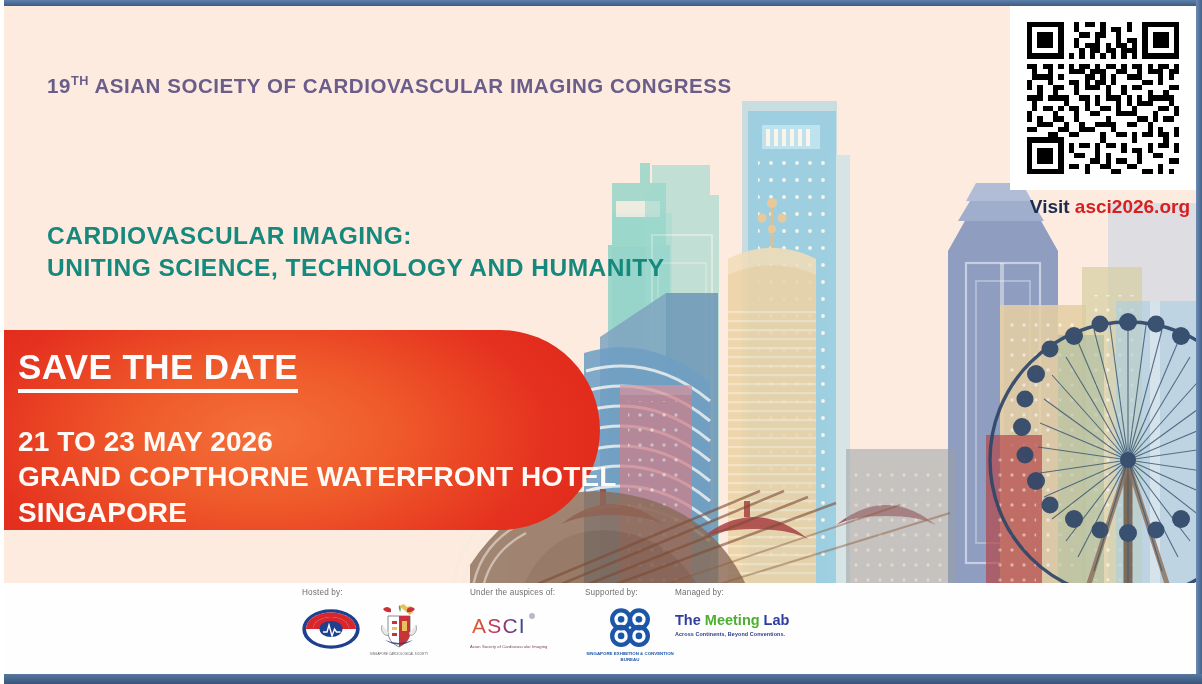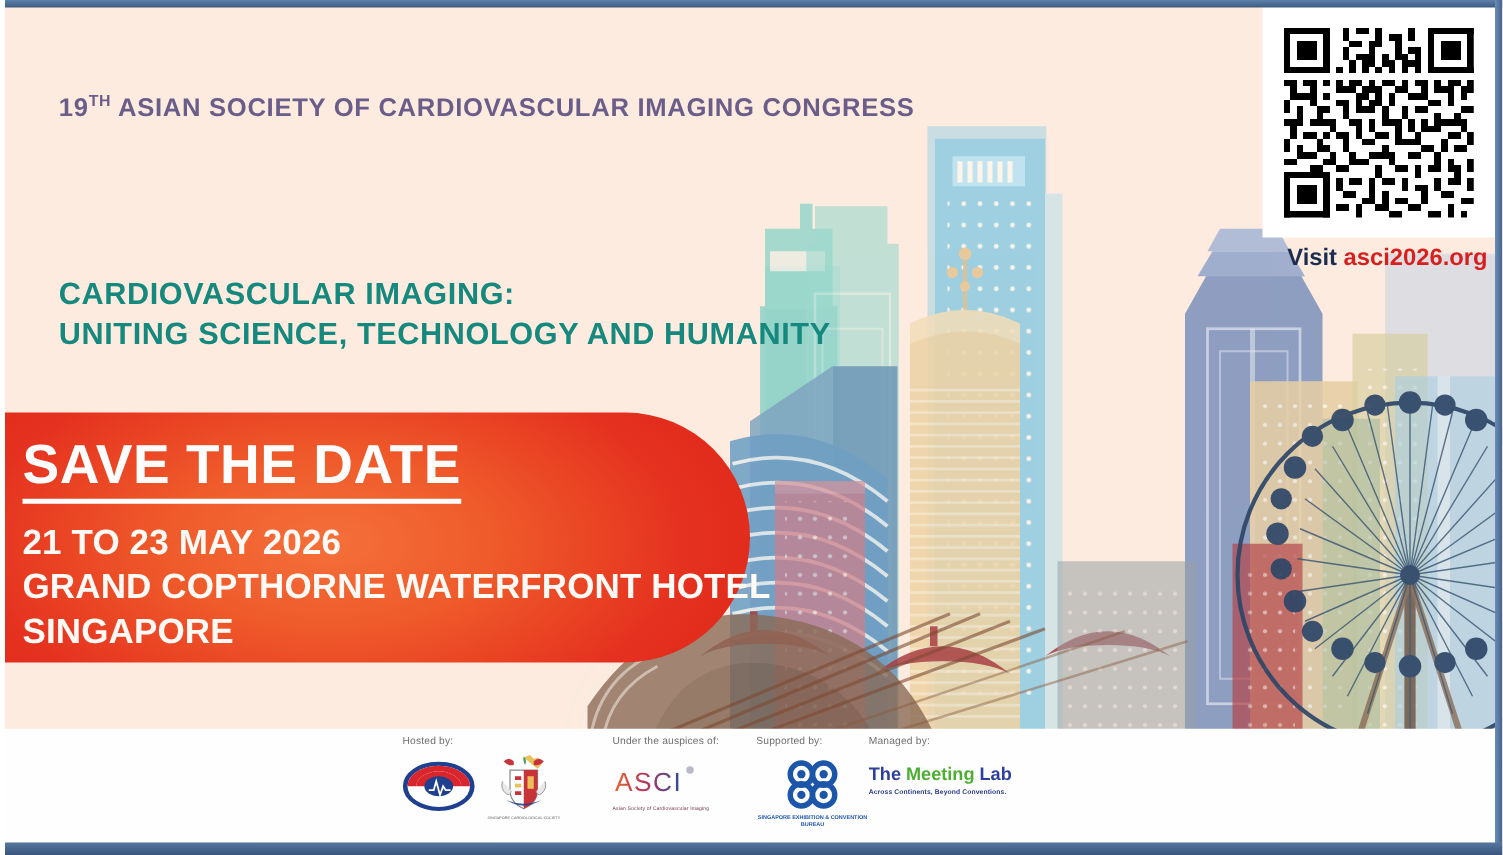--- a/index.html
+++ b/index.html
@@ -54,30 +54,30 @@
     height: 200px;
     background: radial-gradient(ellipse 70% 110% at 44% 52%, #f4703a 0%, #ef5a2a 32%, #e5311f 68%, #dc2418 100%);
     border-top-right-radius: 100px 100px;
     border-bottom-right-radius: 100px 100px;
     z-index: 30;
     box-sizing: border-box;
     padding: 18px 0 0 18px;
     color: #fff;
   }
   .save-title {
-    font-size: 44px;
+    font-size: 35px;
     font-weight: 700;
     letter-spacing: .4px;
     line-height: 1.08;
     display: inline-block;
     border-bottom: 4px solid #ffffff;
     padding-bottom: 3px;
     color: #fdfdfd;
   }
-  .save-lines { margin-top: 13px; }
+  .save-lines { margin-top: 31px; }
   .save-line {
     font-size: 28px;
     font-weight: 700;
     line-height: 1.27;
     letter-spacing: .1px;
     color: #fffaf5;
     white-space: nowrap;
   }
 
   
@@ -144,21 +144,21 @@
   
   .footer {
     position: absolute;
     left: 0; bottom: 10px;
     width: 1202px; height: 91px;
     background: #fefefe;
     z-index: 50;
   }
   .footer-inner {
     position: absolute;
-    left: 322px; top: 5px;
+    left: 302px; top: 5px;
     display: flex;
     align-items: flex-start;
     gap: 0;
   }
   .fgroup { display: flex; flex-direction: column; align-items: flex-start; }
   .fcaption {
     font-size: 8.2px;
     color: #6f6f72;
     letter-spacing: .15px;
     margin-bottom: 4px;

